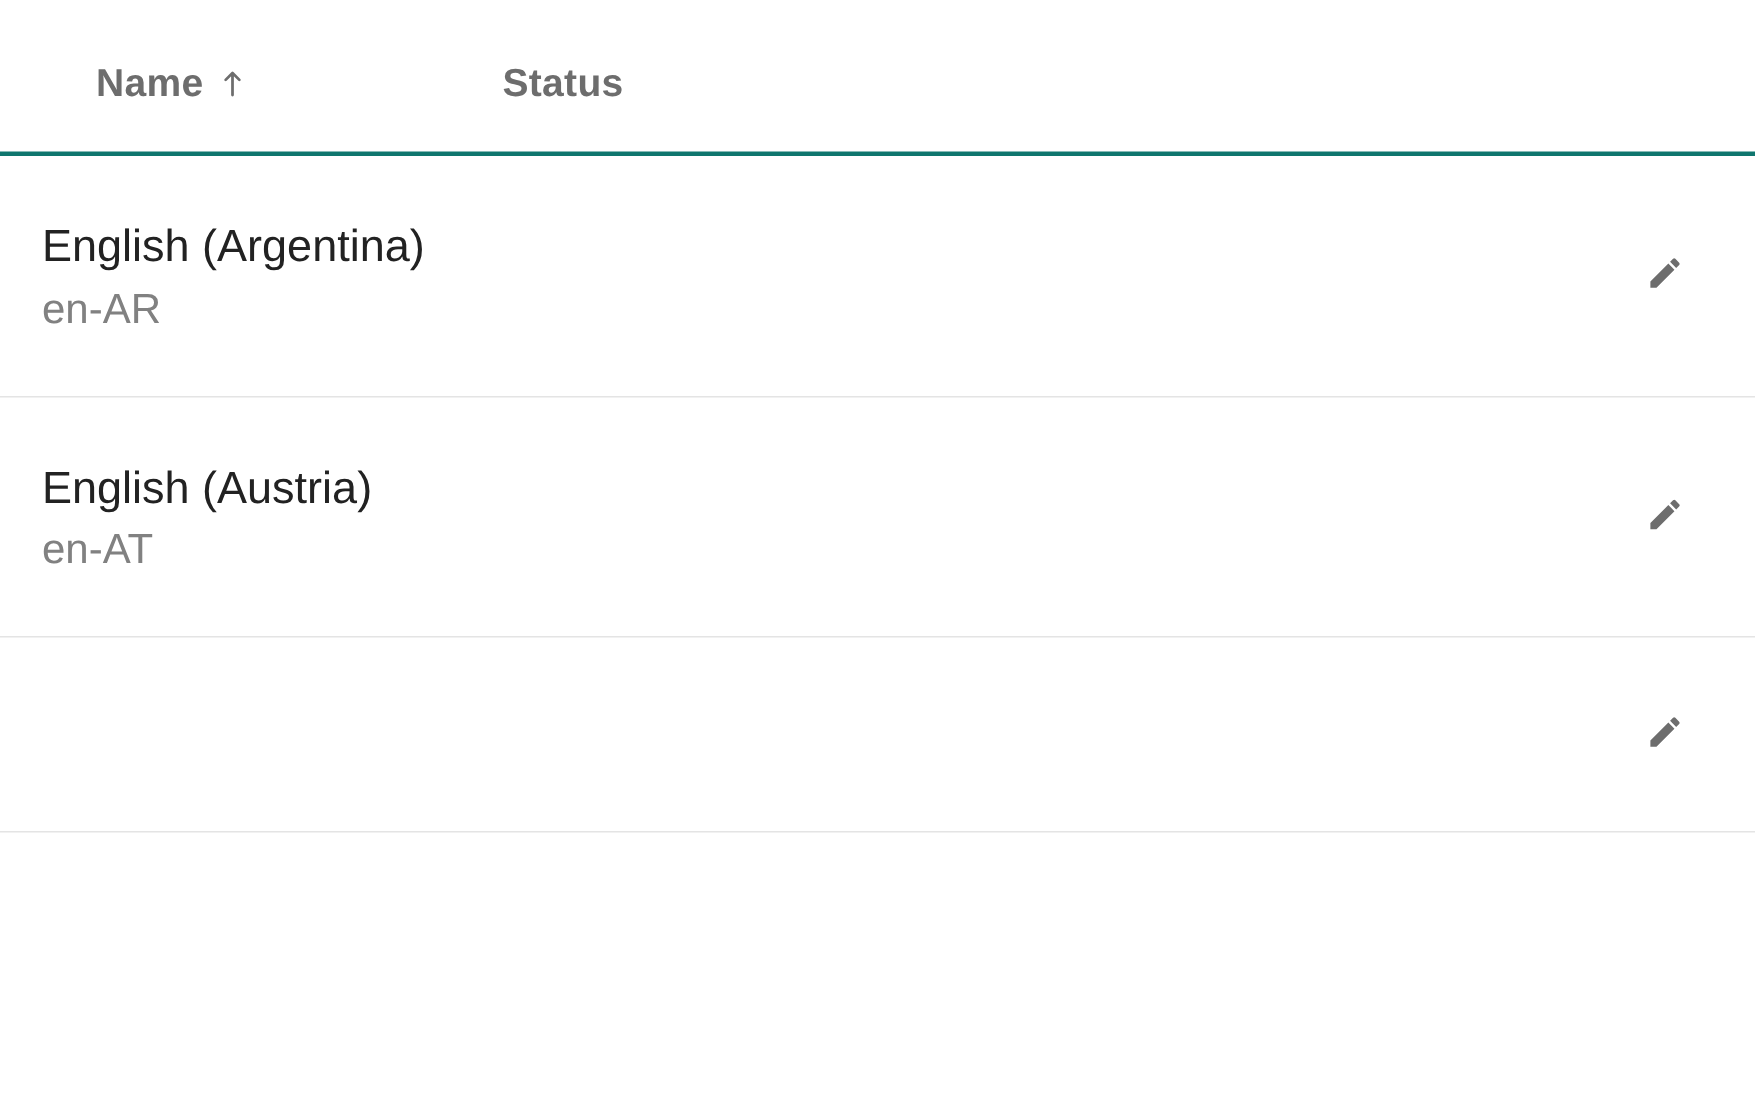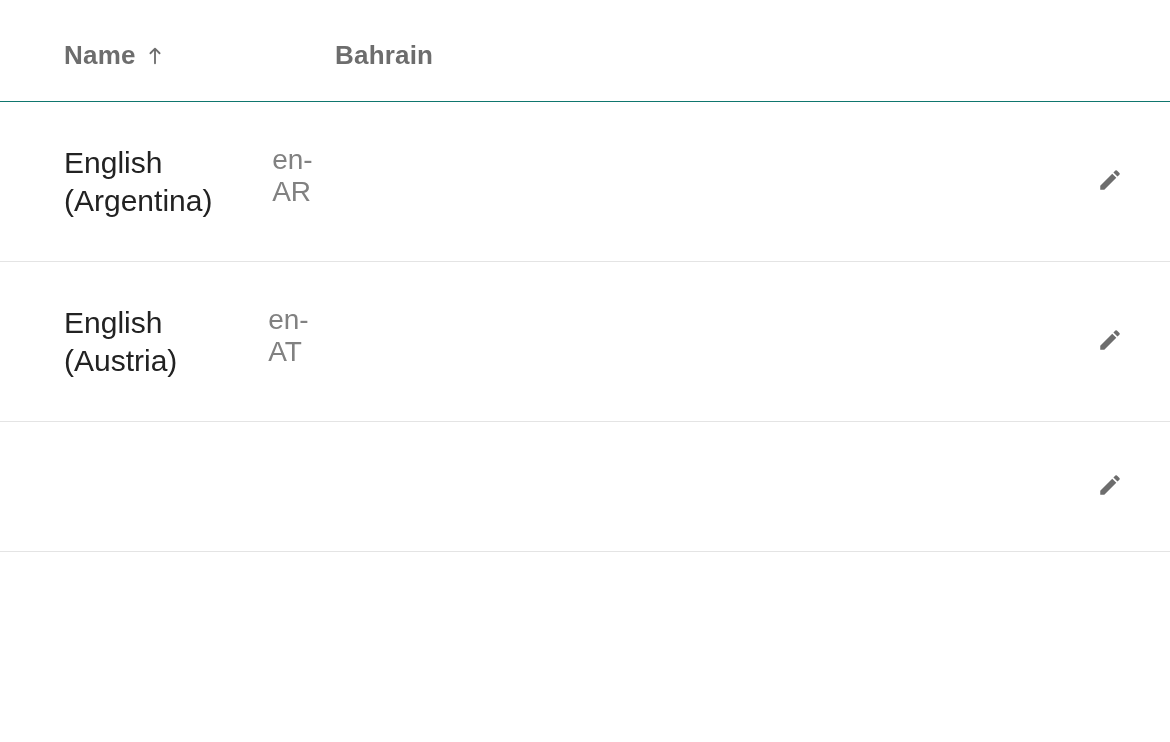--- a/index.html
+++ b/index.html
@@ -8,21 +8,21 @@
       height: 742px;
       font-family: "Segoe UI", "Helvetica Neue", Arial, sans-serif;
       background: #fff;
       color: #232323;
     }
     .table { width: 100%; }
     .header-row {
       display: flex;
       align-items: center;
       padding: 40px 0 30px 0;
-      border-bottom: 1px solid #0f766e;
+      border-bottom: 3px solid #0f766e;
     }
     .col-name {
       width: 335px;
       padding-left: 64px;
       display: flex;
       align-items: center;
       gap: 8px;
     }
     .col-status {
       flex: 1;
@@ -47,23 +47,23 @@
     }
     .sort-arrow svg { width: 22px; height: 22px; }
     .row {
       display: flex;
       align-items: center;
       border-bottom: 1px solid #e4e4e4;
       padding: 42px 0;
     }
     .lang-cell {
       width: 335px;
-      padding-left: 64px;
+      padding-left: 28px;
       display: flex;
-      flex-direction: row;
+      flex-direction: column;
       gap: 6px;
     }
     .lang-name {
       font-size: 30px;
       font-weight: 400;
       color: #222;
       line-height: 1.25;
     }
     .lang-code {
       font-size: 28px;
@@ -101,21 +101,21 @@
     <div class="col-name">
       <span class="header-label">Name</span>
       <span class="sort-arrow">
         <svg viewBox="0 0 24 24">
             <path d="M12 4l-6 6h4v10h4V10h4l-6-6z" fill="none"></path>
             <path d="M12 4l5 5M12 4l-5 5M12 4v16" stroke="#6d6d6d" stroke-width="2" stroke-linecap="round" stroke-linejoin="round" fill="none"></path>
           </svg>
       </span>
     </div>
     <div class="col-status">
-      <span class="header-label">Bahrain</span>
+      <span class="header-label">Status</span>
     </div>
     <div class="col-actions"></div>
   </div>
 
   <div class="row">
     <div class="lang-cell">
       <span class="lang-name">English (Argentina)</span>
       <span class="lang-code">en-AR</span>
     </div>
     <div class="status-cell"></div>

